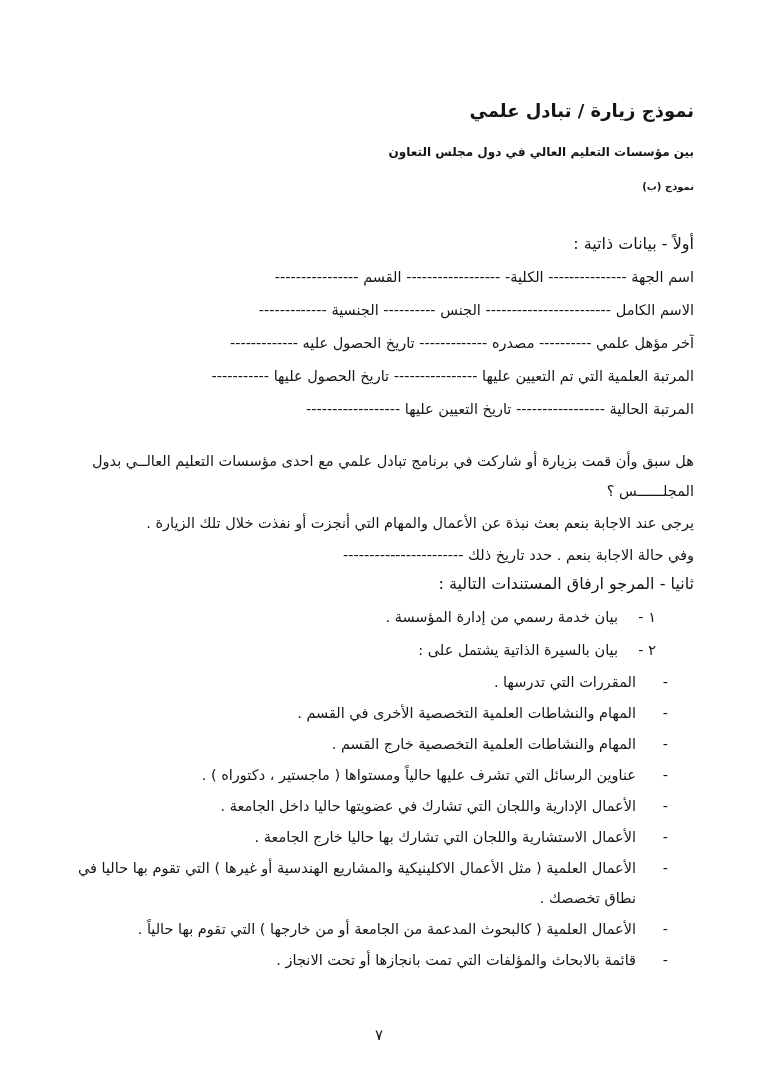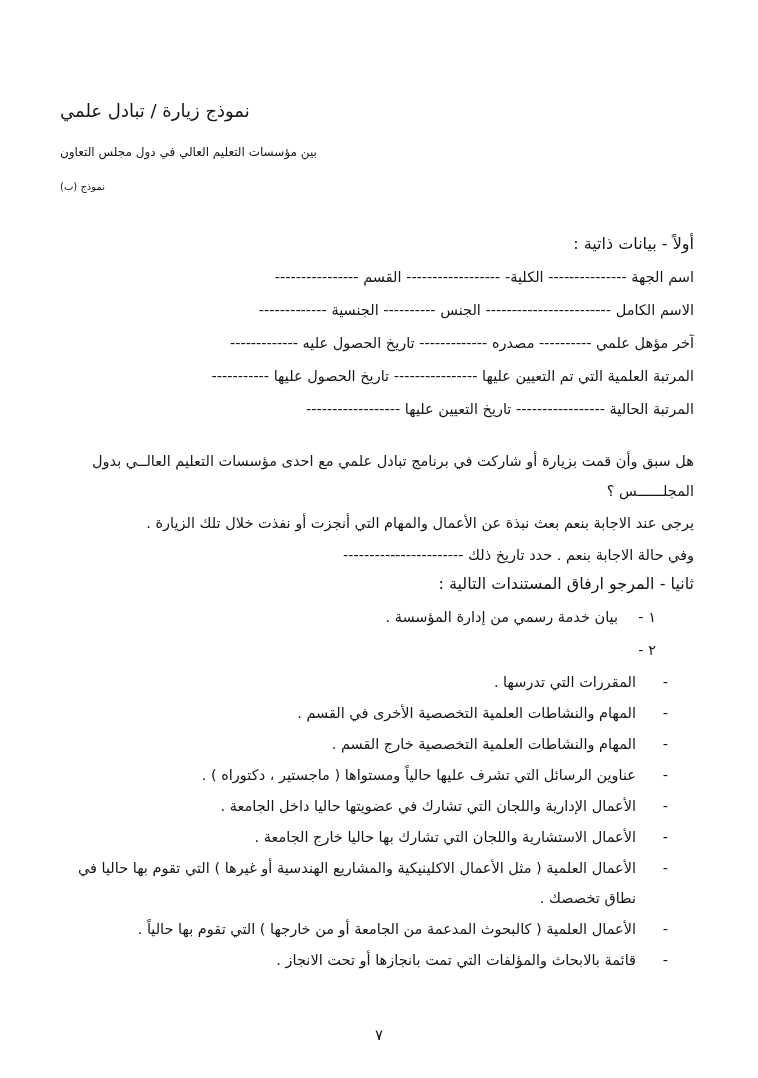--- a/index.html
+++ b/index.html
@@ -10,21 +10,21 @@
     font-family: "DejaVu Sans", sans-serif;
     direction: rtl;
   }
   .page {
     position: relative;
     width: 758px;
     height: 1078px;
     padding: 100px 64px 0 60px;
     overflow: hidden;
   }
-  .title-block { text-align: left; font-weight: normal; }
+  .title-block { text-align: right; font-weight: bold; }
   .title-line.t1 { font-size: 18px; margin-bottom: 24px; }
   .title-line.t2 { font-size: 12px; margin-bottom: 22px; }
   .title-line.t3 { font-size: 10px; }
   .sec-heading {
     font-size: 16px;
     font-weight: normal;
     margin-top: 42px;
     margin-bottom: 8px;
   }
   .sec-heading.second { margin-top: 4px; }
@@ -92,20 +92,21 @@
 
   <section>
     <h2 class="sec-heading second">ثانيا - المرجو ارفاق المستندات التالية :</h2>
 
     <div class="num-item">
       <span class="num">١ -</span>
       <span class="num-text">بيان خدمة رسمي من إدارة المؤسسة .</span>
     </div>
     <div class="num-item">
       <span class="num">٢ -</span>
+      <span class="num-text">بيان بالسيرة الذاتية يشتمل على :</span>
     </div>
 
     <div class="bullet-item">
       <span class="bullet">-</span>
       <span class="bullet-text">المقررات التي تدرسها .</span>
     </div>
     <div class="bullet-item">
       <span class="bullet">-</span>
       <span class="bullet-text">المهام والنشاطات العلمية التخصصية الأخرى في القسم .</span>
     </div>

